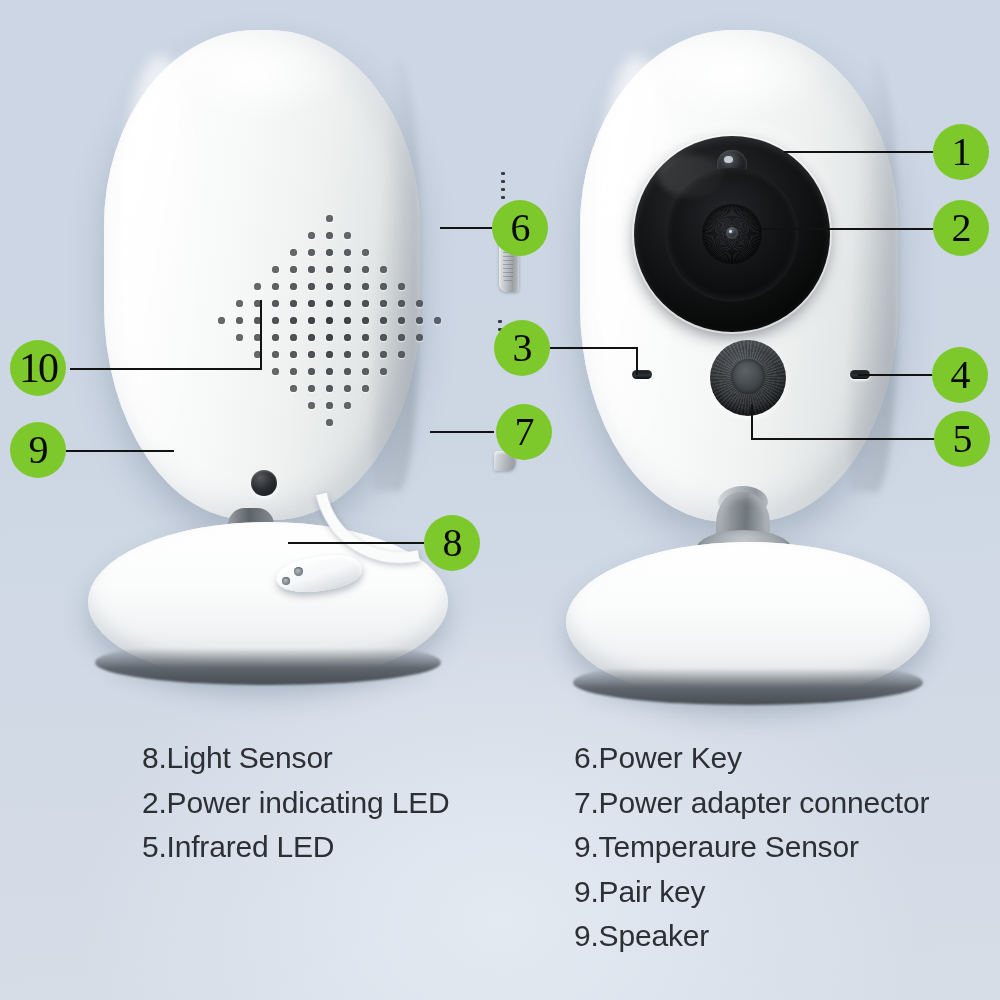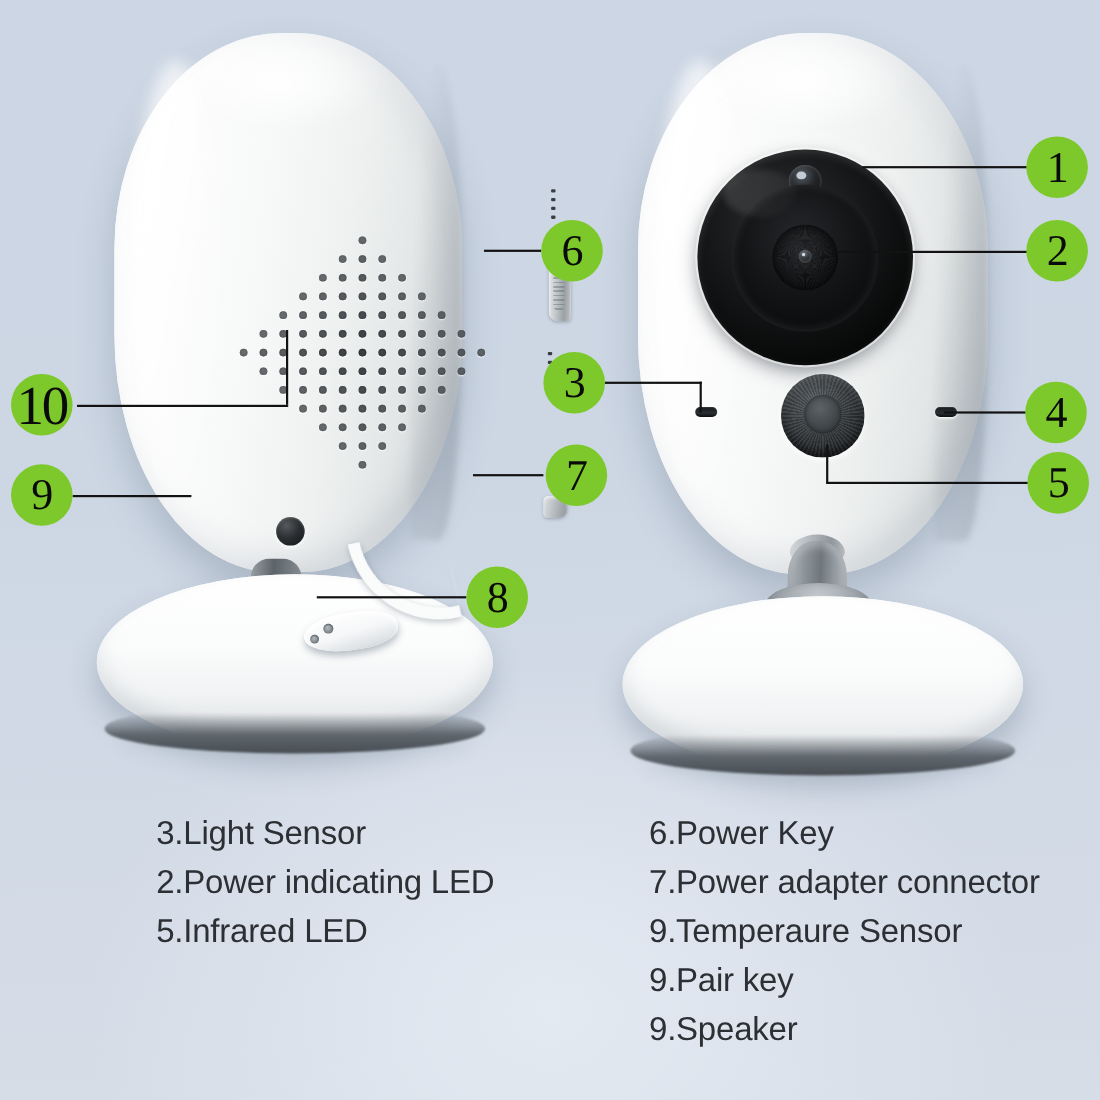--- a/index.html
+++ b/index.html
@@ -325,42 +325,42 @@
     border-radius: 50%;
     background: #7dc92b;
     color: #0a0a0a;
     font-size: 40px;
     font-weight: 400;
     line-height: 1;
     letter-spacing: -1px;
     font-family: "Liberation Serif", serif;
     user-select: none;
   }
-  .callout-badge.wide { font-size: 50px; letter-spacing: -2px; }
+  .callout-badge.wide { font-size: 42px; letter-spacing: -2px; }
 
   .leader {
     position: absolute;
     background: #121212;
   }
   .leader.h { height: 2px; }
   .leader.v { width: 2px; }
 
   
   #legend {
     position: absolute;
     left: 0; top: 742px;
     width: 1000px; height: 258px;
     display: flex;
   }
   .legend-col {
     display: flex; flex-direction: column;
     gap: 13px;
   }
   #legend-col-left  { margin-left: 142px; width: 420px; }
-  #legend-col-right { margin-left: 28px; width: 400px; }
+  #legend-col-right { margin-left: 12px; width: 400px; }
 
   .legend-item {
     font-size: 30px;
     line-height: 1.05;
     color: #2c2f33;
     white-space: nowrap;
     letter-spacing: -0.2px;
   }
 </style>
 </head>
@@ -571,21 +571,21 @@
 
   <div class="callout-badge" style="left:424px; top:515px; width:56px; height:56px;">8</div>
 
   <div class="callout-badge" style="left:10px;  top:422px; width:56px; height:56px;">9</div>
 
   <div class="callout-badge wide" style="left:10px; top:340px; width:56px; height:56px;">10</div>
 
   <div id="legend">
 
     <div class="legend-col" id="legend-col-left">
-      <div class="legend-item">3.Light Sensor</div>
+      <div class="legend-item">8.Light Sensor</div>
       <div class="legend-item">2.Power indicating LED</div>
       <div class="legend-item">5.Infrared LED</div>
     </div>
 
     <div class="legend-col" id="legend-col-right">
       <div class="legend-item">6.Power Key</div>
       <div class="legend-item">7.Power adapter connector</div>
       <div class="legend-item">9.Temperaure Sensor</div>
       <div class="legend-item">9.Pair key</div>
       <div class="legend-item">9.Speaker</div>

